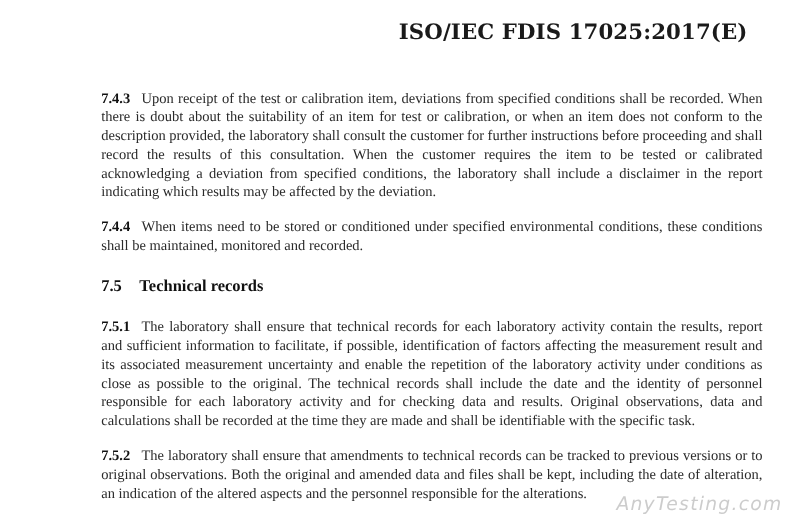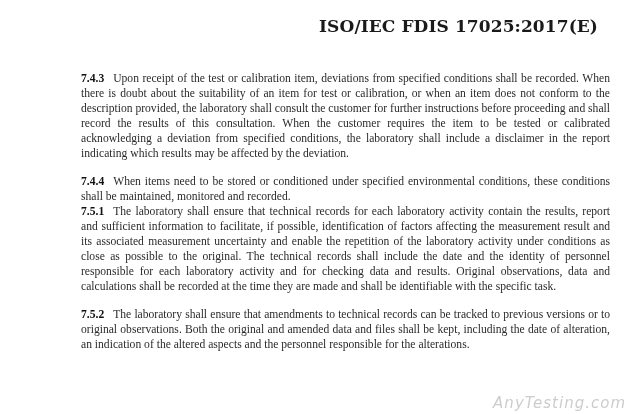--- a/index.html
+++ b/index.html
@@ -38,21 +38,21 @@
       text-align: justify;
       margin: 0;
       color: #2a2a2a;
     }
     .para .num {
       font-weight: bold;
       color: #111;
       margin-right: 9px;
     }
     .p-743 { margin-bottom: 13px; }
-    .p-744 { }
+    .p-744 { margin-bottom: 17px; }
     .section-heading {
       font-family: "Liberation Serif", serif;
       font-weight: bold;
       font-size: 13.2px;
       color: #111;
       margin: 0 0 17px 0;
       line-height: 16px;
     }
     .section-heading .num { margin-right: 14px; }
     .p-751 { margin-bottom: 13px; }
@@ -89,20 +89,23 @@
 <div class="content">
 
   <p class="para p-743">
     <span class="num">7.4.3</span><span>Upon receipt of the test or calibration item, deviations from specified conditions shall be recorded. When there is doubt about the suitability of an item for test or calibration, or when an item does not conform to the description provided, the laboratory shall consult the customer for further instructions before proceeding and shall record the results of this consultation. When the customer requires the item to be tested or calibrated acknowledging a deviation from specified conditions, the laboratory shall include a disclaimer in the report indicating which results may be affected by the deviation.</span>
   </p>
 
   <p class="para p-744">
     <span class="num">7.4.4</span><span>When items need to be stored or conditioned under specified environmental conditions, these conditions shall be maintained, monitored and recorded.</span>
   </p>
 
+  <h2 class="section-heading">
+    <span class="num">7.5</span><span>Technical records</span>
+  </h2>
 
   <p class="para p-751">
     <span class="num">7.5.1</span><span>The laboratory shall ensure that technical records for each laboratory activity contain the results, report and sufficient information to facilitate, if possible, identification of factors affecting the measurement result and its associated measurement uncertainty and enable the repetition of the laboratory activity under conditions as close as possible to the original. The technical records shall include the date and the identity of personnel responsible for each laboratory activity and for checking data and results. Original observations, data and calculations shall be recorded at the time they are made and shall be identifiable with the specific task.</span>
   </p>
 
   <p class="para p-752">
     <span class="num">7.5.2</span><span>The laboratory shall ensure that amendments to technical records can be tracked to previous versions or to original observations. Both the original and amended data and files shall be kept, including the date of alteration, an indication of the altered aspects and the personnel responsible for the alterations.</span>
   </p>
 
 </div>

